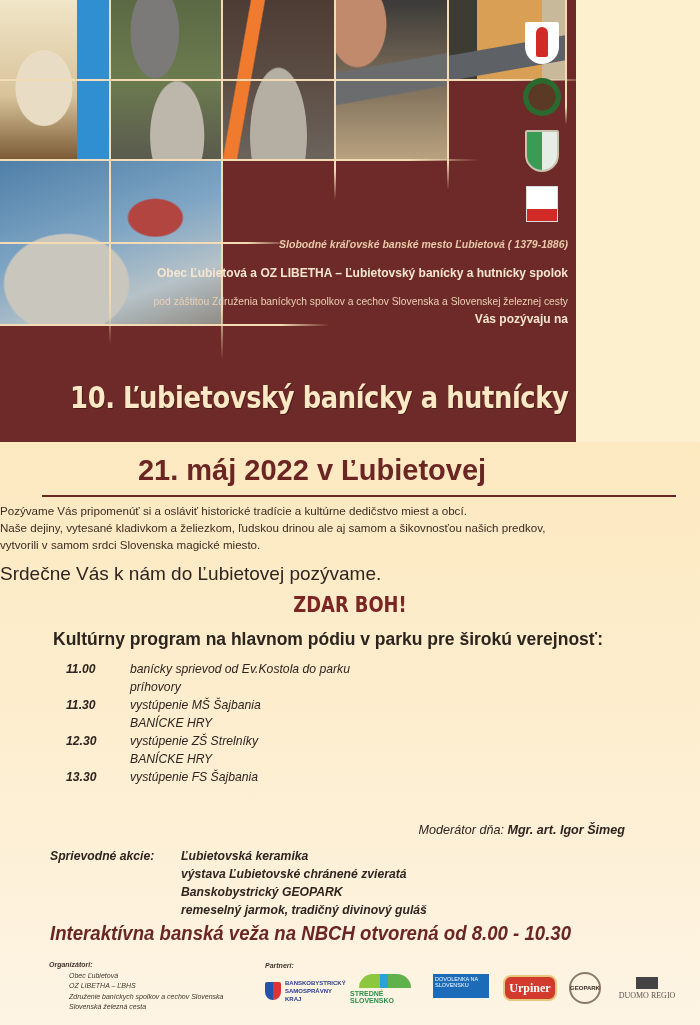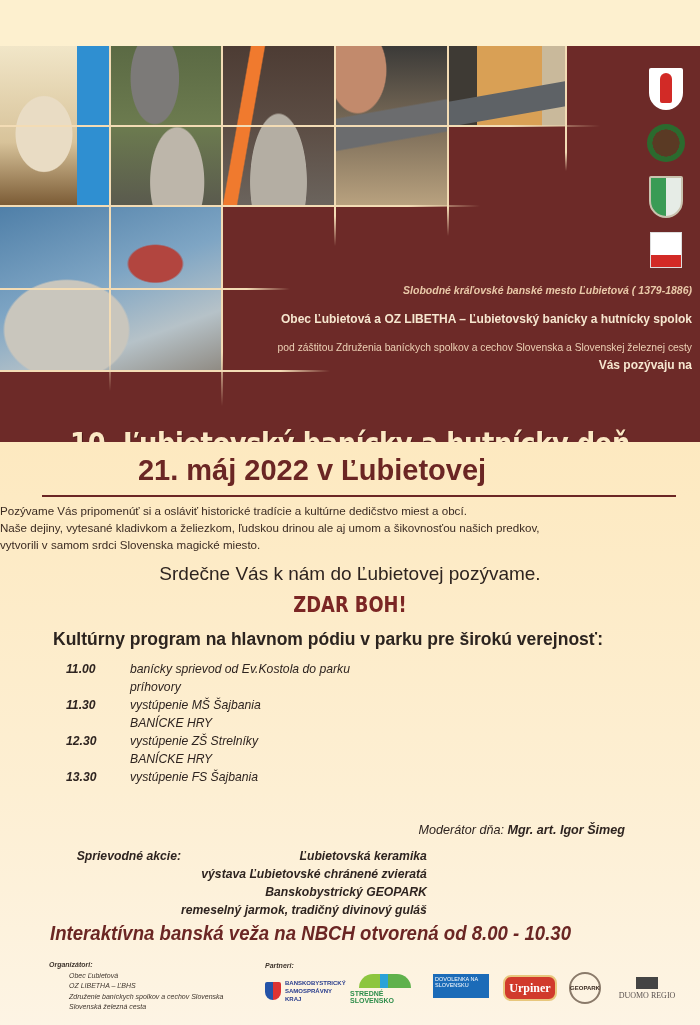--- a/index.html
+++ b/index.html
@@ -1,19 +1,19 @@
 <!DOCTYPE html>
 <html><head>
 <meta charset="utf-8">
 <style>
   * { margin: 0; padding: 0; box-sizing: border-box; }
   html, body { width: 700px; height: 1025px; overflow: hidden; }
   body { font-family: "Liberation Sans", sans-serif; background: #fdf0cf; position: relative; }
 
-  .top { position: absolute; left: 0; top: 0; width: 700px; height: 442px; background: #6d2a28; overflow: hidden; margin-top: 46px; }
+  .top { position: absolute; left: 0; top: 0; width: 576px; height: 442px; background: #6d2a28; overflow: hidden; }
   .photo { position: absolute; overflow: hidden; }
   .gridline-h { position: absolute; height: 2px; background: linear-gradient(90deg, #f3dcb5 0%, #f3dcb5 85%, rgba(243,220,181,0) 100%); }
   .gridline-v { position: absolute; width: 2px; background: linear-gradient(180deg, #f3dcb5 0%, #f3dcb5 85%, rgba(243,220,181,0) 100%); }
 
   .p1 { left: 0; top: 0; width: 110px; height: 160px; background:
         linear-gradient(90deg, transparent 0 70%, #2f8fd1 70% 100%),
         radial-gradient(ellipse at 40% 55%, #e9dcc4 0 30%, transparent 31%),
         linear-gradient(180deg, #f1e6c8 0%, #d8c39a 60%, #7a5a34 100%); }
   .p2 { left: 110px; top: 0; width: 112px; height: 160px; background:
         radial-gradient(ellipse at 60% 85%, #bdb6aa 0 28%, transparent 29%),
@@ -48,33 +48,33 @@
   .l-obec { top: 266px; font-size: 12px; font-weight: bold; color: #f6e6cf; }
   .l-pod { top: 296px; font-size: 10.3px; color: #ecd0b4; }
   .l-vas { top: 312px; font-size: 12px; font-weight: bold; color: #f6e6cf; }
 
   .title { position: absolute; left: 0; top: 380px; width: 700px; text-align: center; color: #fbe8c4; font-family: "DejaVu Sans", sans-serif; font-weight: bold; font-size: 30px; letter-spacing: -0.5px; transform: scaleX(0.86); transform-origin: 50% 50%; text-shadow: 1px 1px 0 #4a1a18; }
 
   .bottom { position: absolute; left: 0; top: 442px; width: 700px; height: 583px; background: linear-gradient(180deg, #fde9c0 0%, #fdefd3 60%, #fdf4e4 100%); }
   .date { position: absolute; top: 12px; left: 0; width: 624px; text-align: center; font-size: 29px; font-weight: bold; color: #6b2624; }
   .rule { position: absolute; top: 53px; left: 42px; width: 634px; height: 2px; background: #6b2624; }
   .intro { position: absolute; top: 60px; left: 0; width: 700px; font-size: 11.6px; line-height: 17px; color: #3b2b22; }
-  .invite { position: absolute; top: 121px; left: 0; width: 700px; text-align: center; font-size: 19px; color: #2e2420; }
+  .invite { position: absolute; top: 121px; left: 0; width: 700px; font-size: 19px; color: #2e2420; }
   .zdar { position: absolute; top: 151px; left: 0; width: 700px; text-align: center; font-family: "DejaVu Sans", sans-serif; font-weight: bold; font-size: 21px; color: #7b2624; transform: scaleX(0.85); }
   .prog-head { position: absolute; top: 187px; left: 53px; font-size: 17.5px; font-weight: bold; color: #2c241f; white-space: nowrap; }
 
   .schedule { position: absolute; top: 218px; left: 66px; width: 400px; }
   .row { display: flex; font-size: 12.2px; line-height: 18px; font-style: italic; color: #2e2420; }
   .time { width: 64px; font-weight: bold; }
   .lines div { white-space: nowrap; }
   .bold { font-weight: bold; }
   .moderator { position: absolute; top: 381px; right: 75px; font-size: 12.6px; font-style: italic; color: #2e2420; white-space: nowrap; }
   .moderator b { font-weight: bold; }
 
-  .side { position: absolute; top: 405px; left: 50px; display: flex; font-size: 12.2px; line-height: 18px; font-style: italic; color: #2e2420; text-align: right; }
+  .side { position: absolute; top: 405px; left: 50px; display: flex; font-size: 12.2px; line-height: 18px; font-style: italic; color: #2e2420; }
   .side-label { width: 131px; font-weight: bold; }
   .side-items div { white-space: nowrap; }
   .tower { position: absolute; top: 480px; left: 50px; font-size: 20px; font-style: italic; font-weight: bold; color: #6b2624; white-space: nowrap; transform: scaleX(0.93); transform-origin: 0 50%; }
 
   .org { position: absolute; top: 518px; left: 49px; font-size: 7px; line-height: 10.5px; font-style: italic; color: #3e342c; }
   .org .lbl { font-weight: bold; }
   .org .items { padding-left: 20px; }
   .partners-lbl { position: absolute; top: 520px; left: 265px; font-size: 7px; font-style: italic; font-weight: bold; color: #3e342c; }
 
   .logo { position: absolute; display: flex; align-items: center; justify-content: center; font-size: 7px; }
@@ -122,21 +122,21 @@
   <div class="hdr-text l-vas">Vás pozývaju na</div>
 
   <div class="title">10. Ľubietovský banícky a hutnícky deň</div>
 </div>
 
 <div class="bottom">
   <div class="date">21. máj 2022 v Ľubietovej</div>
   <div class="rule"></div>
   <div class="intro">
     <div>Pozývame Vás pripomenúť si a osláviť historické tradície a kultúrne dedičstvo miest a obcí.</div>
-    <div>Naše dejiny, vytesané kladivkom a želiezkom, ľudskou drinou ale aj umom a šikovnosťou našich predkov,</div>
+    <div>Naše dejiny, vytesané kladivkom a želiezkom, ľudskou drinou ale aj samom a šikovnosťou našich predkov,</div>
     <div>vytvorili v samom srdci Slovenska magické miesto.</div>
   </div>
   <div class="invite">Srdečne Vás k nám do Ľubietovej pozývame.</div>
   <div class="zdar">ZDAR BOH!</div>
   <div class="prog-head">Kultúrny program na hlavnom pódiu v parku pre širokú verejnosť:</div>
 
   <div class="schedule">
     <div class="row">
       <div class="time">11.00</div>
       <div class="lines">

